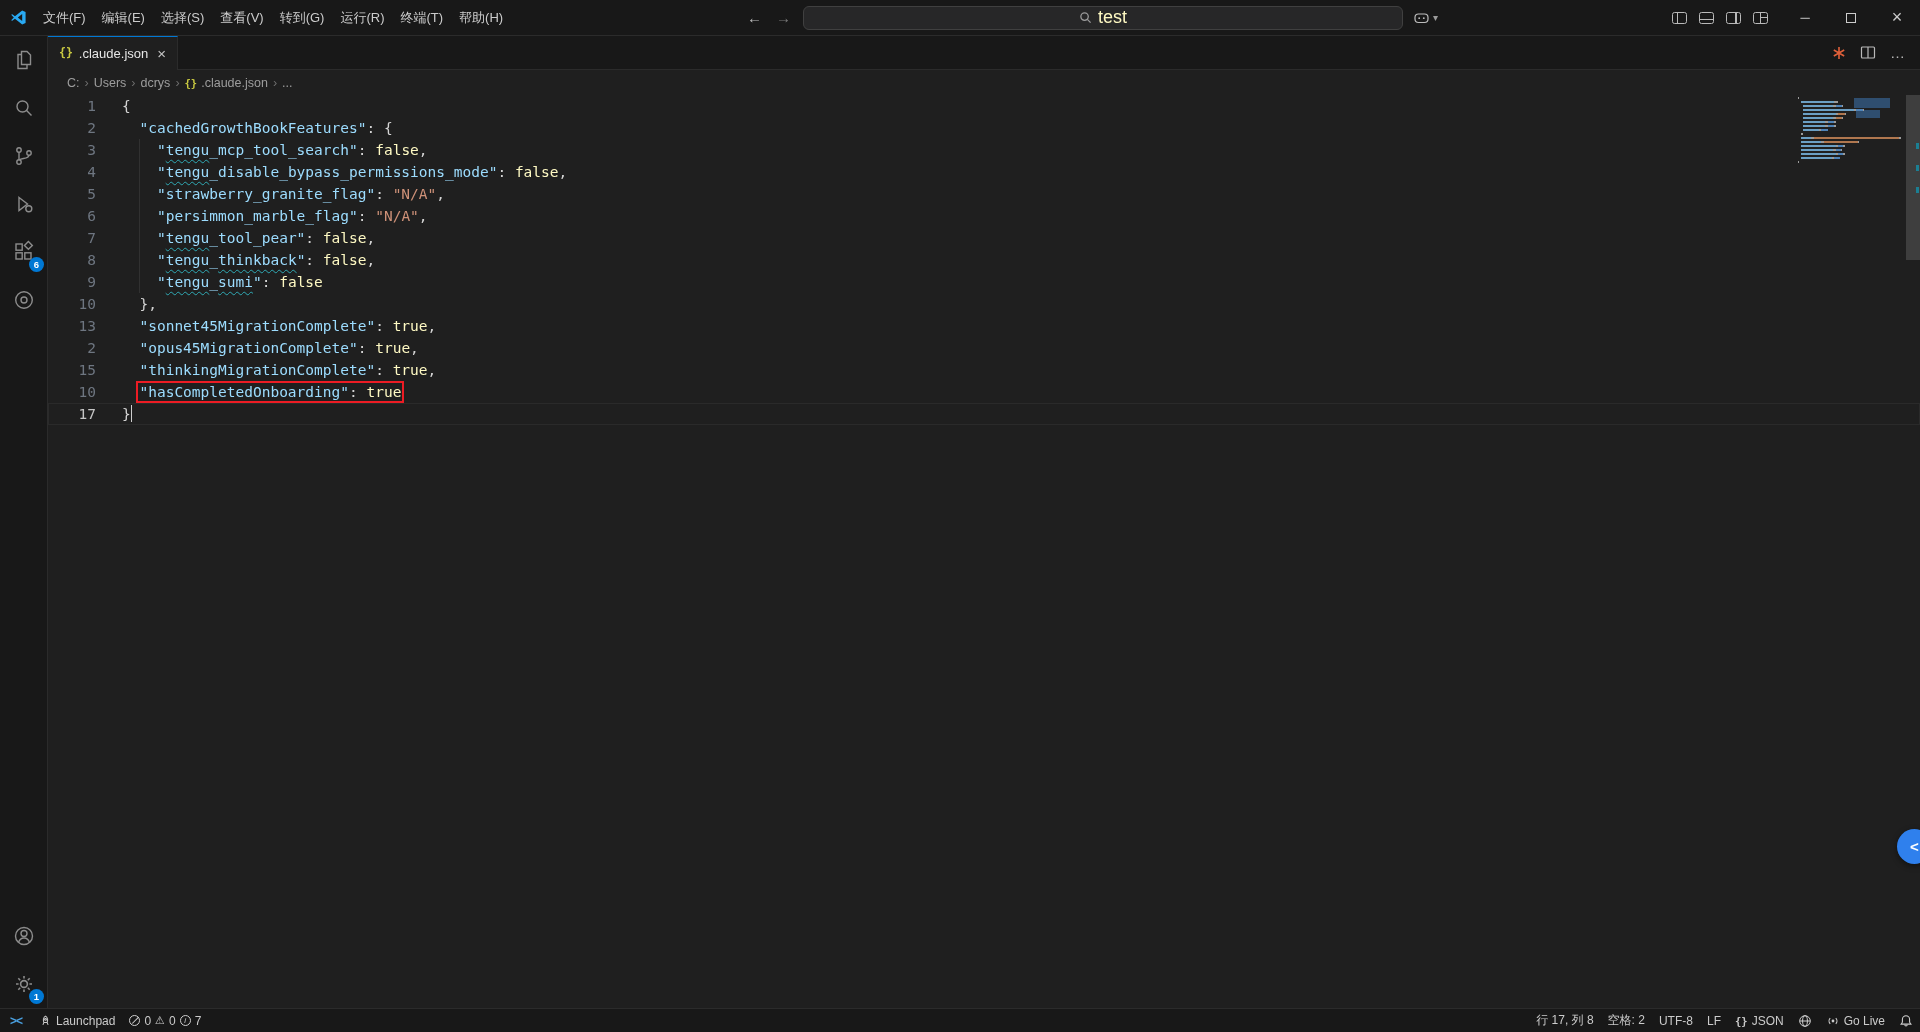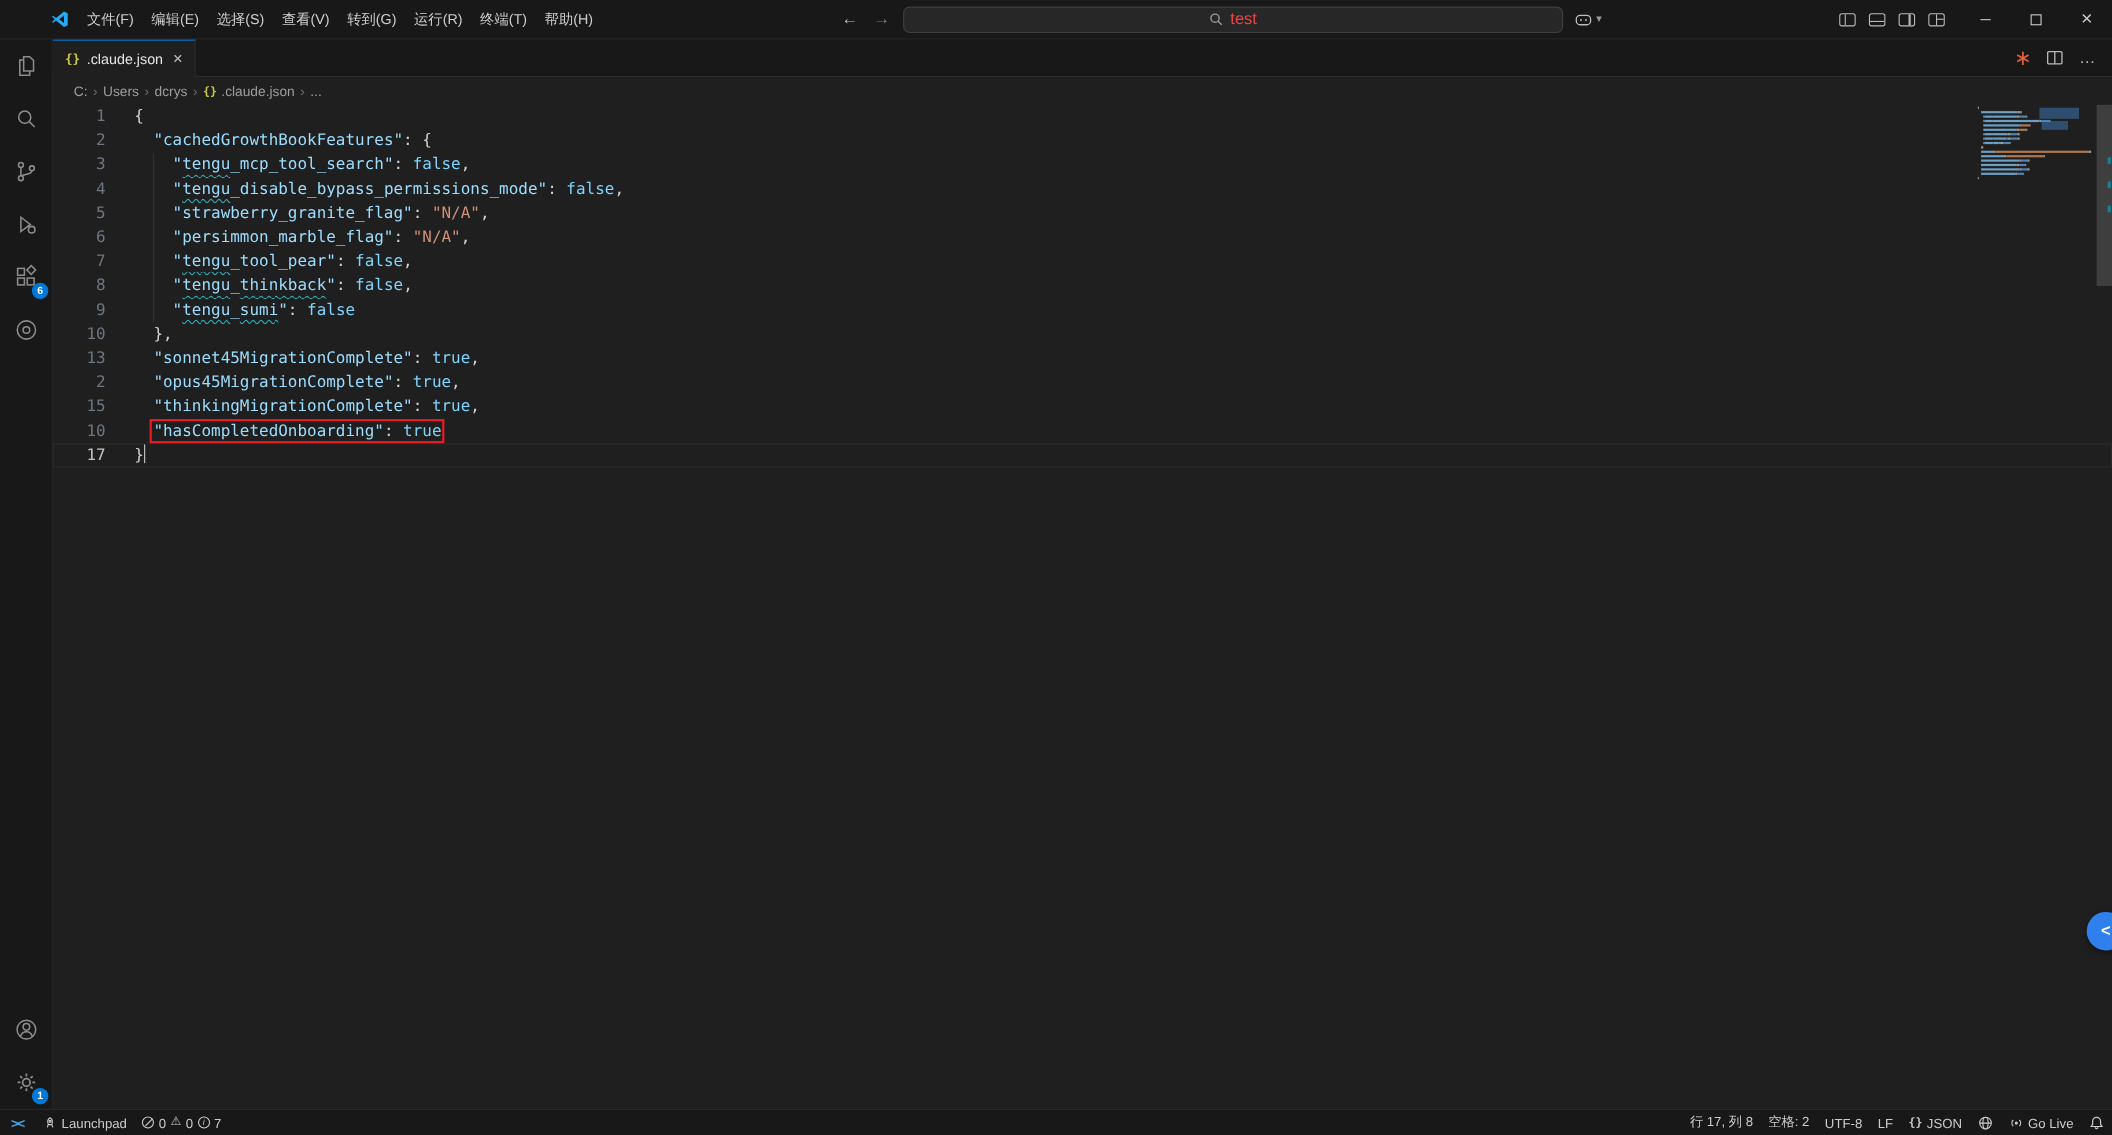--- a/index.html
+++ b/index.html
@@ -1,30 +1,30 @@
 <!DOCTYPE html>
 <html><head>
 <meta charset="utf-8">
 <style>
   * { margin:0; padding:0; box-sizing:border-box; }
   html,body { width:1920px; height:1032px; overflow:hidden; background:#1f1f1f;
     font-family:"Liberation Sans","DejaVu Sans",sans-serif; }
   .app { position:relative; width:1920px; height:1032px; display:flex; flex-direction:column; color:#cccccc; }
 
   
-  .titlebar { height:36px; background:#181818; border-bottom:1px solid #2b2b2b; display:flex; align-items:center; flex:none; font-size:13px;padding-left:36px; }
+  .titlebar { height:36px; background:#181818; border-bottom:1px solid #2b2b2b; display:flex; align-items:center; flex:none; font-size:13px; }
   .tb-left { display:flex; align-items:center; padding-left:10px; flex:none; }
   .logo { display:flex; align-items:center; margin-right:8px; }
   .menubar { display:flex; align-items:center; }
   .menu-item { padding:0 8px; height:36px; display:flex; align-items:center; color:#cccccc; cursor:default; }
   .tb-center { flex:1; display:flex; align-items:center; justify-content:center; gap:10px; }
   .nav-arrow { font-size:15px; color:#bdbdbd; padding:0 2px; }
   .nav-arrow.dim { color:#7a7a7a; }
   .searchbox { width:600px; height:24px; background:#272728; border:1px solid #404040; border-radius:6px;
-    display:flex; align-items:center; justify-content:center; gap:6px; color:#ef4444; font-size:15px; }
+    display:flex; align-items:center; justify-content:center; gap:6px; color:#fef9c3; font-size:18px; }
   .copilot { display:flex; align-items:center; gap:3px; color:#bdbdbd; }
   .chev { font-size:10px; color:#9a9a9a; }
   .tb-right { display:flex; align-items:center; flex:none; }
   .layout-group { display:flex; align-items:center; gap:12px; margin-right:14px; }
   .layout-ic { width:15px; height:12px; border:1.2px solid #b9b9b9; border-radius:2.5px; display:inline-block; position:relative; }
   .li-left::before  { content:""; position:absolute; left:3.5px; top:0; bottom:0; width:1.2px; background:#b9b9b9; }
   .li-panel::before { content:""; position:absolute; left:0; right:0; bottom:2.5px; height:1.2px; background:#b9b9b9; }
   .li-right::before { content:""; position:absolute; right:3.5px; top:0; bottom:0; width:1.2px; background:#b9b9b9; }
   .li-grid::before  { content:""; position:absolute; left:6px; top:0; bottom:0; width:1.2px; background:#b9b9b9; }
   .li-grid::after   { content:""; position:absolute; left:6px; right:0; top:4.5px; height:1.2px; background:#b9b9b9; }
@@ -60,21 +60,21 @@
   .editor { position:relative; flex:1; overflow:hidden; background:#1f1f1f;
     font-family:"DejaVu Sans Mono","Liberation Mono",monospace; font-size:14.5px; line-height:22px; }
   .code-line { display:flex; height:22px; width:100%; }
   .code-line.current { box-shadow:inset 0 0 0 1px #2a2a2a; }
   .ln { width:48px; flex:none; text-align:right; color:#6e7681; user-select:none; }
   .code-line.current .ln { color:#c6c6c6; }
   .lc { white-space:pre; padding-left:26px; }
   .tok-p,.tok-w { color:#d4d4d4; }
   .tok-k { color:#9cdcfe; }
   .tok-s { color:#ce9178; }
-  .tok-b { color:#7dd3fc; }
+  .tok-b { color:#fef9c3; }
   .squiggle { text-decoration:underline wavy #2faab5; text-decoration-thickness:1px; text-underline-offset:3.5px; }
   .redbox { outline:2px solid #ec1c24; outline-offset:1px; }
   .cursor { display:inline-block; width:1.5px; height:17px; background:#cccccc; vertical-align:-3px; }
   .indent-guide { position:absolute; left:91px; top:44px; width:1px; height:154px; background:#313131; }
 
   
   .minimap { position:absolute; top:2px; right:16px; width:106px; height:90px; }
   .mm-lines { position:relative; z-index:1; }
   .mm-line { height:2px; margin-bottom:2px; white-space:nowrap; font-size:0; }
   .mmtok { display:inline-block; height:2px; vertical-align:top; }

